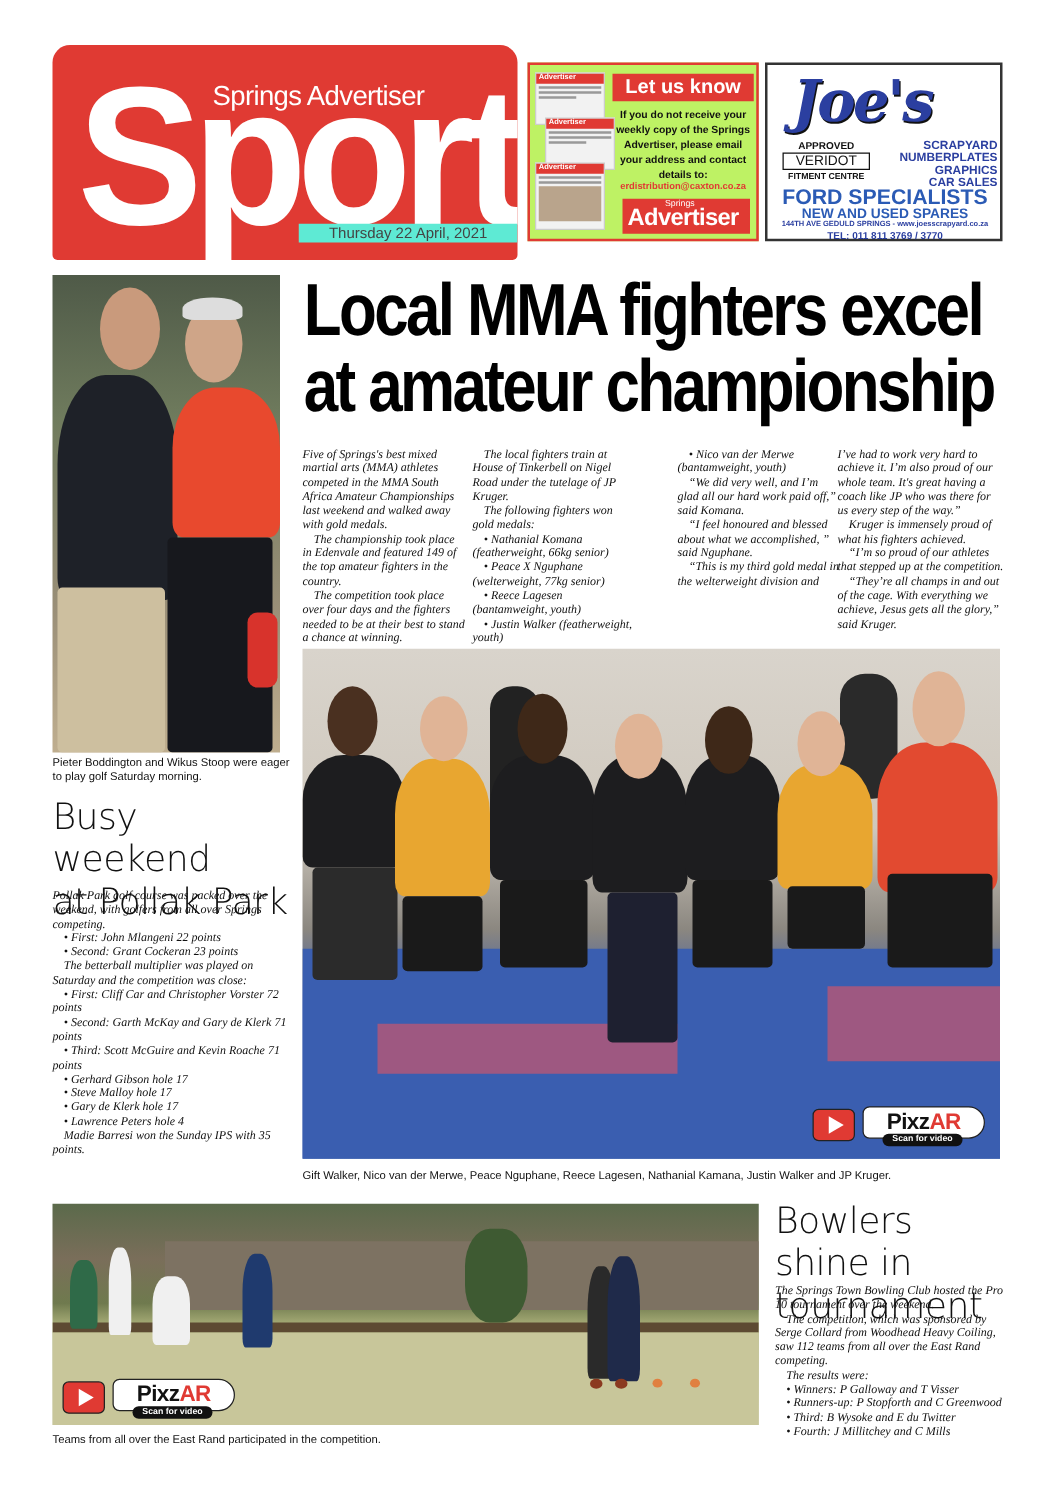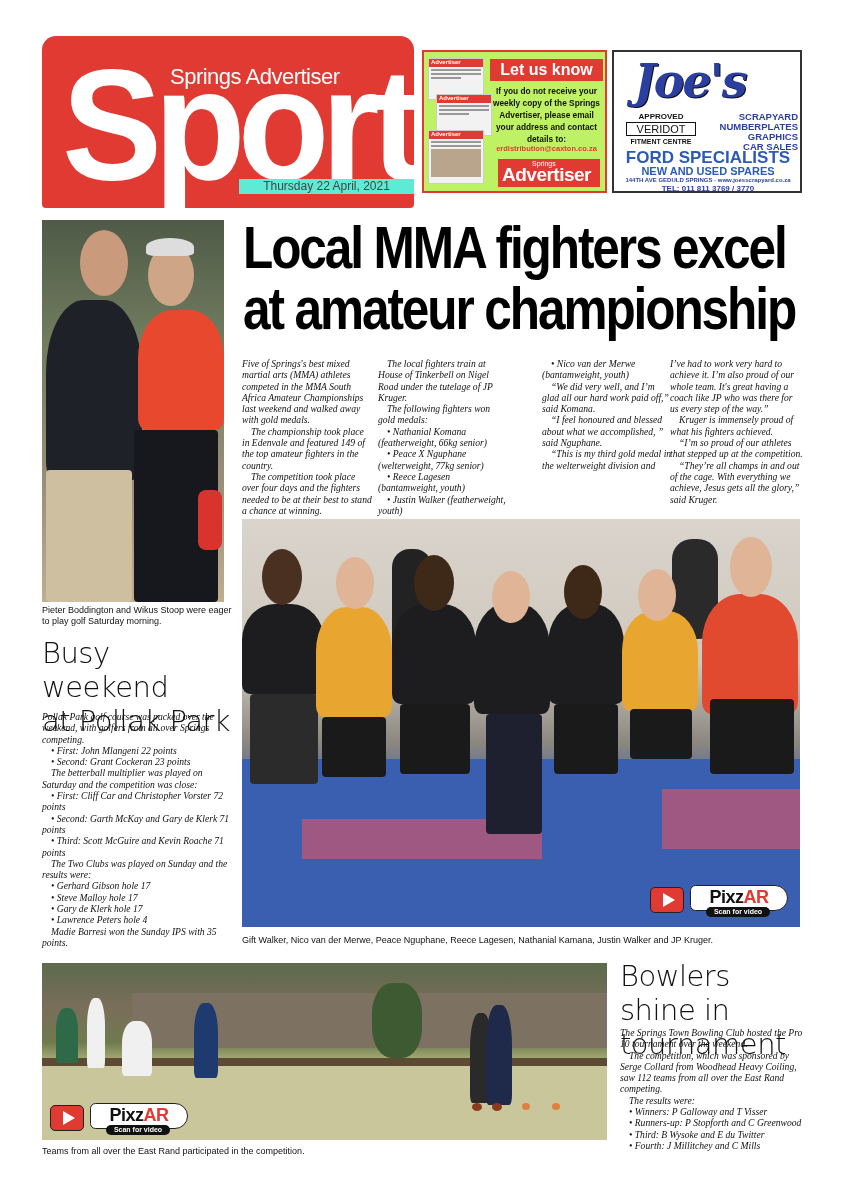--- a/index.html
+++ b/index.html
@@ -136,21 +136,20 @@
   <div>at Pollak Park</div>
 </div>
 <div class="abs body-text" style="left:42px;top:711px;width:188px;">
   <p class="first">Pollak Park golf course was packed over the weekend, with golfers from all over Springs competing.</p>
   <p>• First: John Mlangeni 22 points</p>
   <p>• Second: Grant Cockeran 23 points</p>
   <p>The betterball multiplier was played on Saturday and the competition was close:</p>
   <p>• First: Cliff Car and Christopher Vorster 72 points</p>
   <p>• Second: Garth McKay and Gary de Klerk 71 points</p>
   <p>• Third: Scott McGuire and Kevin Roache 71 points</p>
-  <p>The Two Clubs was played on Sunday and the results were:</p>
   <p>• Gerhard Gibson hole 17</p>
   <p>• Steve Malloy hole 17</p>
   <p>• Gary de Klerk hole 17</p>
   <p>• Lawrence Peters hole 4</p>
   <p>Madie Barresi won the Sunday IPS with 35 points.</p>
 </div>
 
 <div class="abs main-headline">
   <div>Local MMA fighters excel</div>
   <div>at amateur championship</div>

